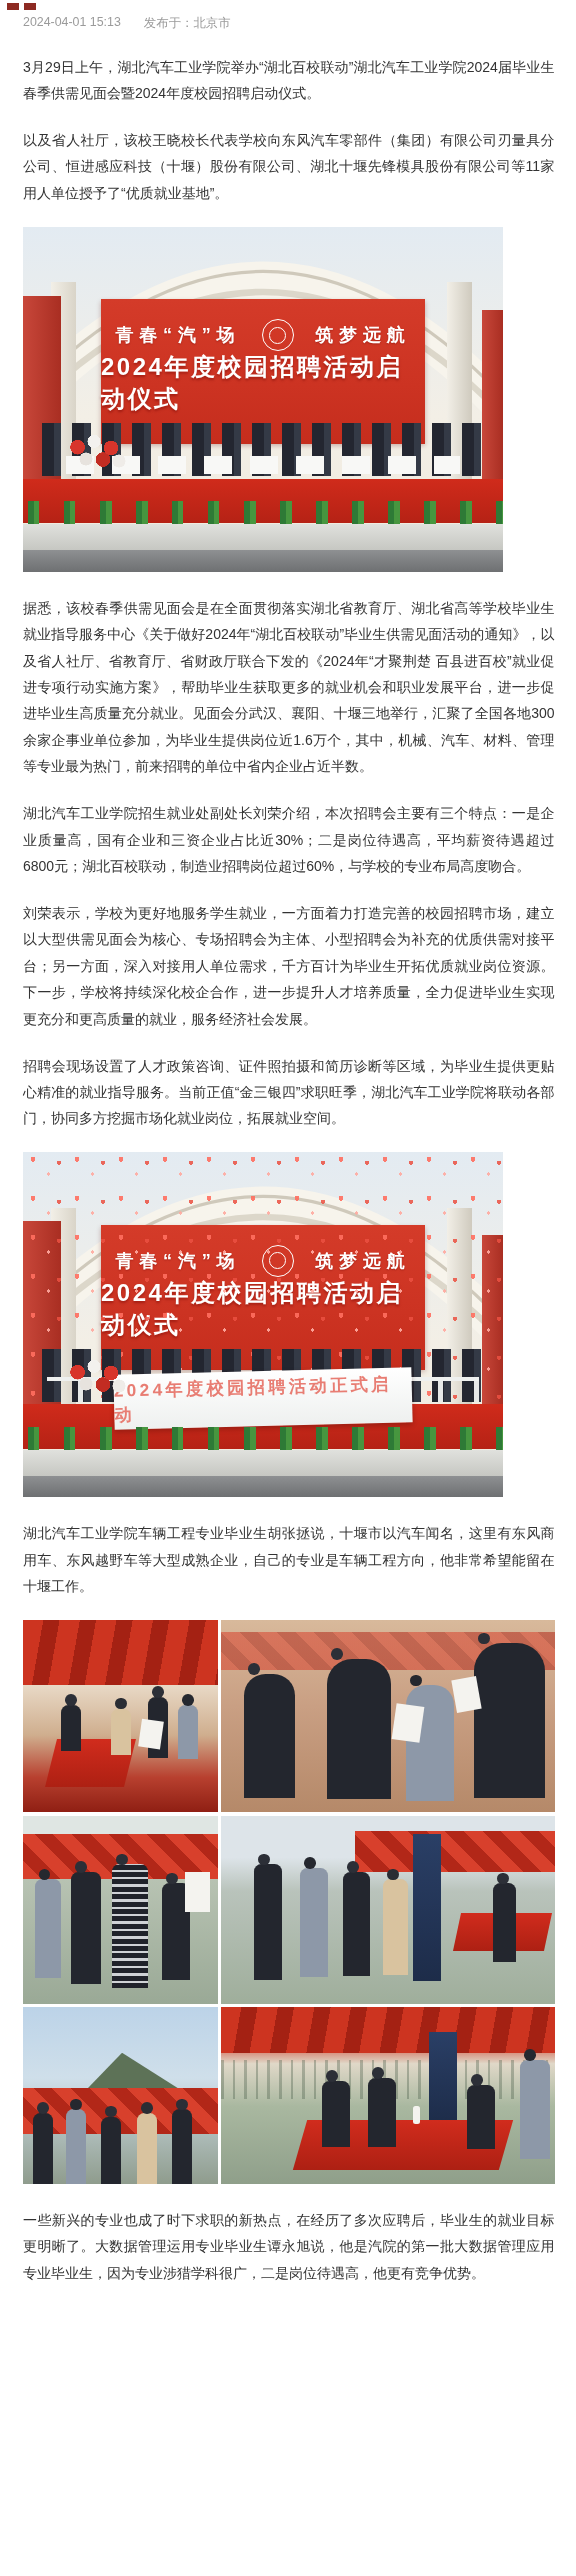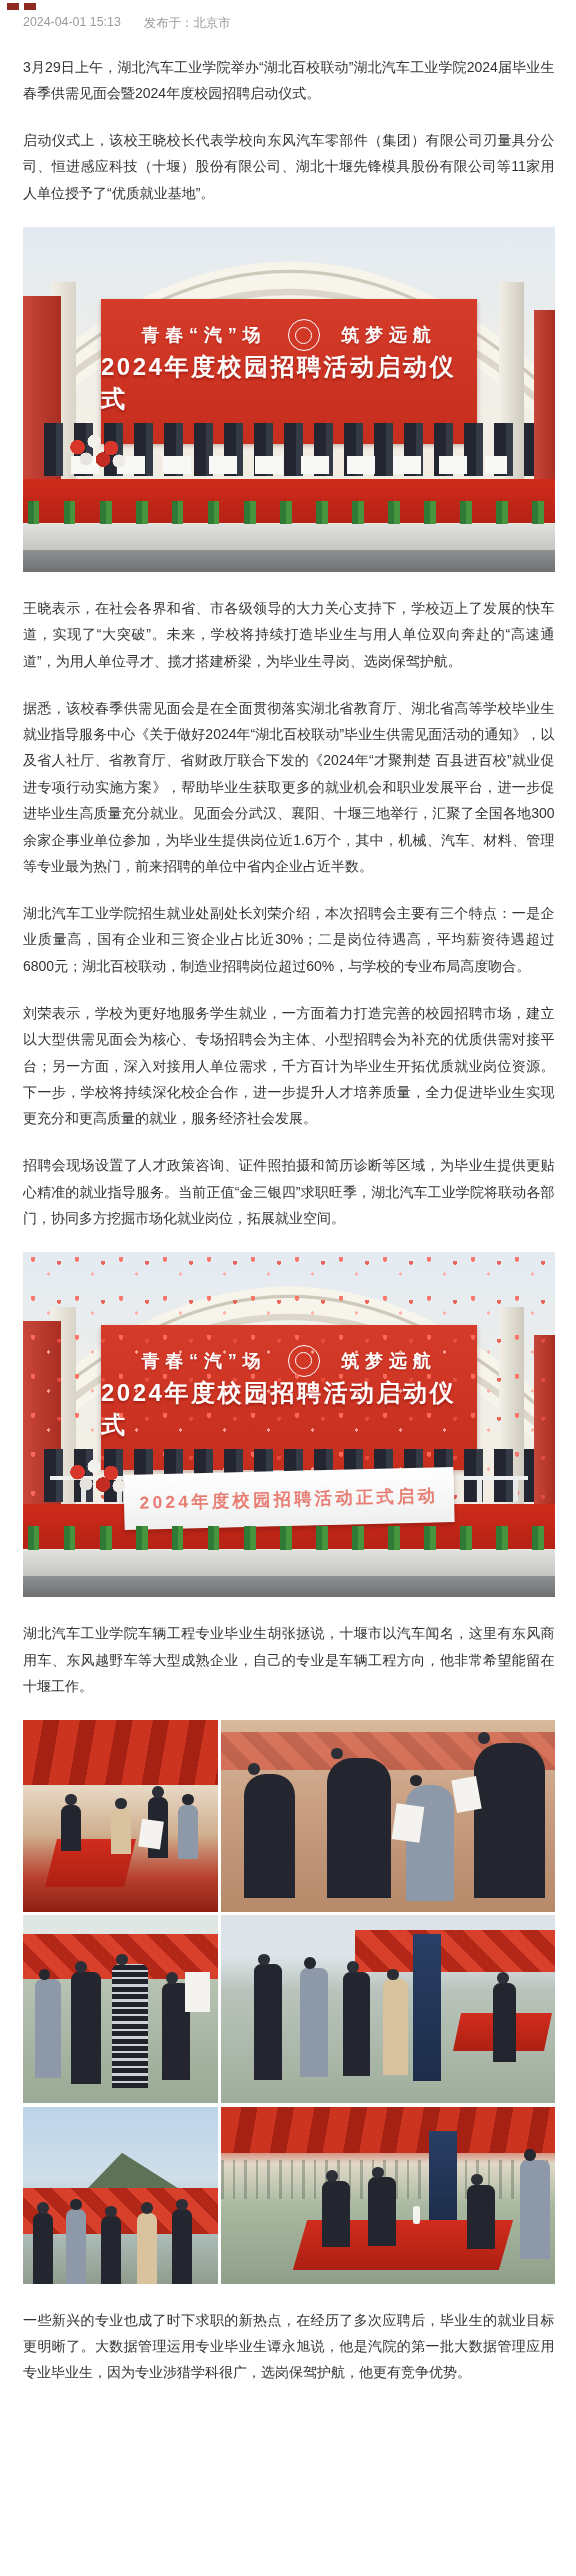--- a/index.html
+++ b/index.html
@@ -5,21 +5,21 @@
   html,body{margin:0;padding:0;background:#ffffff;}
   body{width:576px;min-height:2576px;font-family:"Liberation Sans","DejaVu Sans",sans-serif;color:#333;}
   .artifact{position:absolute;top:2.5px;left:7.4px;display:flex;gap:5px;}
   .artifact i{display:block;width:11.6px;height:7.4px;background:#8d2a22;}
   .article{position:relative;padding:15px 21.5px 21.5px 23px;}
   h1.title{margin:0 0 10px;font-size:22px;line-height:1.45;font-weight:700;color:#1c1c1c;}
   .meta{display:flex;gap:23px;font-size:12.4px;color:#9b9b9b;margin:0 0 21.5px;}
   p.body{margin:0 0 20.6px;font-size:14px;line-height:26.4px;text-align:justify;color:#333;}
 
   figure{margin:3.3px 0 23px;width:532px;}
-  .photo{position:relative;width:532px;overflow:hidden;background:#000000;}
+  .photo{position:relative;width:480px;overflow:hidden;background:#000000;}
   .ph1,.ph2{height:345px;}
   .layer{position:absolute;}
   .sky{inset:0;background:linear-gradient(180deg,#e3ebf2 0%,#f3efe6 55%,#efe9dd 100%);}
   .arch-svg{left:0;top:0;width:100%;height:62%;}
   .pillar-white-l{left:28px;top:16%;width:25px;height:60%;background:linear-gradient(90deg,#f2efe7,#d9d4c8);}
   .pillar-white-r{right:31px;top:16%;width:25px;height:60%;background:linear-gradient(90deg,#f2efe7,#cfcabe);}
   .pillar-red-l{left:0;top:20%;width:38px;height:58%;background:linear-gradient(90deg,#c8473a,#a92e22);}
   .pillar-red-r{right:0;top:24%;width:21.5px;height:54%;background:linear-gradient(90deg,#c8473a,#a92e22);}
   .backdrop{left:78px;right:78px;top:21%;height:42%;background:linear-gradient(180deg,#d43b29 0%,#cc3322 60%,#c52d1d 100%);box-shadow:0 1.7px 5px rgba(90,10,5,.3);}
   .slogan-row{display:flex;align-items:center;justify-content:center;gap:21.5px;margin-top:20px;color:#fff;font-weight:700;font-size:18px;letter-spacing:5.8px;text-shadow:0 0.8px 1.7px rgba(110,5,0,.4);}
@@ -72,21 +72,21 @@
 
 <div class="article">
 
 
   <div class="meta">
     <span>2024-04-01 15:13</span>
     <span>发布于：北京市</span>
   </div>
 
   <p class="body">3月29日上午，湖北汽车工业学院举办“湖北百校联动”湖北汽车工业学院2024届毕业生春季供需见面会暨2024年度校园招聘启动仪式。</p>
-  <p class="body">启动仪式上，该校王晓校长代表学校向东风汽车零部件（集团）有限公司刃量具分公司、恒进感应科技（十堰）股份有限公司、湖北十堰先锋模具股份有限公司等11家用人单位授予了“优质就业基地”。</p>
+  <p class="body">以及省人社厅，该校王晓校长代表学校向东风汽车零部件（集团）有限公司刃量具分公司、恒进感应科技（十堰）股份有限公司、湖北十堰先锋模具股份有限公司等11家用人单位授予了“优质就业基地”。</p>
 
   <figure>
     <div class="photo ph1">
       <div class="layer sky"></div>
       <svg class="layer arch-svg" viewBox="0 0 644 260" preserveAspectRatio="none">
         <path d="M-30 250 Q322 -120 674 250" fill="none" stroke="#f7f4ec" stroke-width="46"></path>
         <path d="M-30 258 Q322 -100 674 258" fill="none" stroke="#dcd7ca" stroke-width="8"></path>
         <path d="M-30 236 Q322 -128 674 236" fill="none" stroke="#cfc9bb" stroke-width="4"></path>
       </svg>
       <div class="layer pillar-white-l"></div>
@@ -105,21 +105,20 @@
       <div class="layer plaque-band"></div>
       <div class="layer carpet"></div>
       <div class="layer bouquet"></div>
       <div class="layer plants"></div>
       <div class="layer pots"></div>
       <div class="layer curb"></div>
       <div class="layer road"></div>
     </div>
   </figure>
 
-  <p class="body">王晓表示，在社会各界和省、市各级领导的大力关心支持下，学校迈上了发展的快车道，实现了“大突破”。未来，学校将持续打造毕业生与用人单位双向奔赴的“高速通道”，为用人单位寻才、揽才搭建桥梁，为毕业生寻岗、选岗保驾护航。</p>
   <p class="body">据悉，该校春季供需见面会是在全面贯彻落实湖北省教育厅、湖北省高等学校毕业生就业指导服务中心《关于做好2024年“湖北百校联动”毕业生供需见面活动的通知》，以及省人社厅、省教育厅、省财政厅联合下发的《2024年“才聚荆楚 百县进百校”就业促进专项行动实施方案》，帮助毕业生获取更多的就业机会和职业发展平台，进一步促进毕业生高质量充分就业。见面会分武汉、襄阳、十堰三地举行，汇聚了全国各地300余家企事业单位参加，为毕业生提供岗位近1.6万个，其中，机械、汽车、材料、管理等专业最为热门，前来招聘的单位中省内企业占近半数。</p>
   <p class="body">湖北汽车工业学院招生就业处副处长刘荣介绍，本次招聘会主要有三个特点：一是企业质量高，国有企业和三资企业占比近30%；二是岗位待遇高，平均薪资待遇超过6800元；湖北百校联动，制造业招聘岗位超过60%，与学校的专业布局高度吻合。</p>
   <p class="body">刘荣表示，学校为更好地服务学生就业，一方面着力打造完善的校园招聘市场，建立以大型供需见面会为核心、专场招聘会为主体、小型招聘会为补充的优质供需对接平台；另一方面，深入对接用人单位需求，千方百计为毕业生开拓优质就业岗位资源。下一步，学校将持续深化校企合作，进一步提升人才培养质量，全力促进毕业生实现更充分和更高质量的就业，服务经济社会发展。</p>
   <p class="body">招聘会现场设置了人才政策咨询、证件照拍摄和简历诊断等区域，为毕业生提供更贴心精准的就业指导服务。当前正值“金三银四”求职旺季，湖北汽车工业学院将联动各部门，协同多方挖掘市场化就业岗位，拓展就业空间。</p>
 
   <figure>
     <div class="photo ph2">
       <div class="layer sky"></div>
       <svg class="layer arch-svg" viewBox="0 0 644 260" preserveAspectRatio="none">
         <path d="M-30 250 Q322 -120 674 250" fill="none" stroke="#f7f4ec" stroke-width="46"></path>
@@ -216,16 +215,16 @@
         <i class="fig" style="left:101px;top:42%;height:66px;width:28px;"></i>
         <i class="fig" style="left:147px;top:40%;height:69px;width:28px;"></i>
         <i class="fig" style="left:246px;top:44%;height:64px;width:28px;"></i>
         <i class="fig lt" style="left:299px;top:30%;height:99px;width:30px;"></i>
         <span class="paper" style="left:192px;top:56%;width:6.6px;height:18px;transform:none;border-radius:2.5px;"></span>
       </div>
 
     </div>
   </figure>
 
-  <p class="body">一些新兴的专业也成了时下求职的新热点，在经历了多次应聘后，毕业生的就业目标更明晰了。大数据管理运用专业毕业生谭永旭说，他是汽院的第一批大数据管理应用专业毕业生，因为专业涉猎学科很广，选岗保驾护航，他更有竞争优势。</p>
+  <p class="body">一些新兴的专业也成了时下求职的新热点，在经历了多次应聘后，毕业生的就业目标更明晰了。大数据管理运用专业毕业生谭永旭说，他是汽院的第一批大数据管理应用专业毕业生，因为专业涉猎学科很广，二是岗位待遇高，他更有竞争优势。</p>
 
 </div>
 
 
 </body></html>

